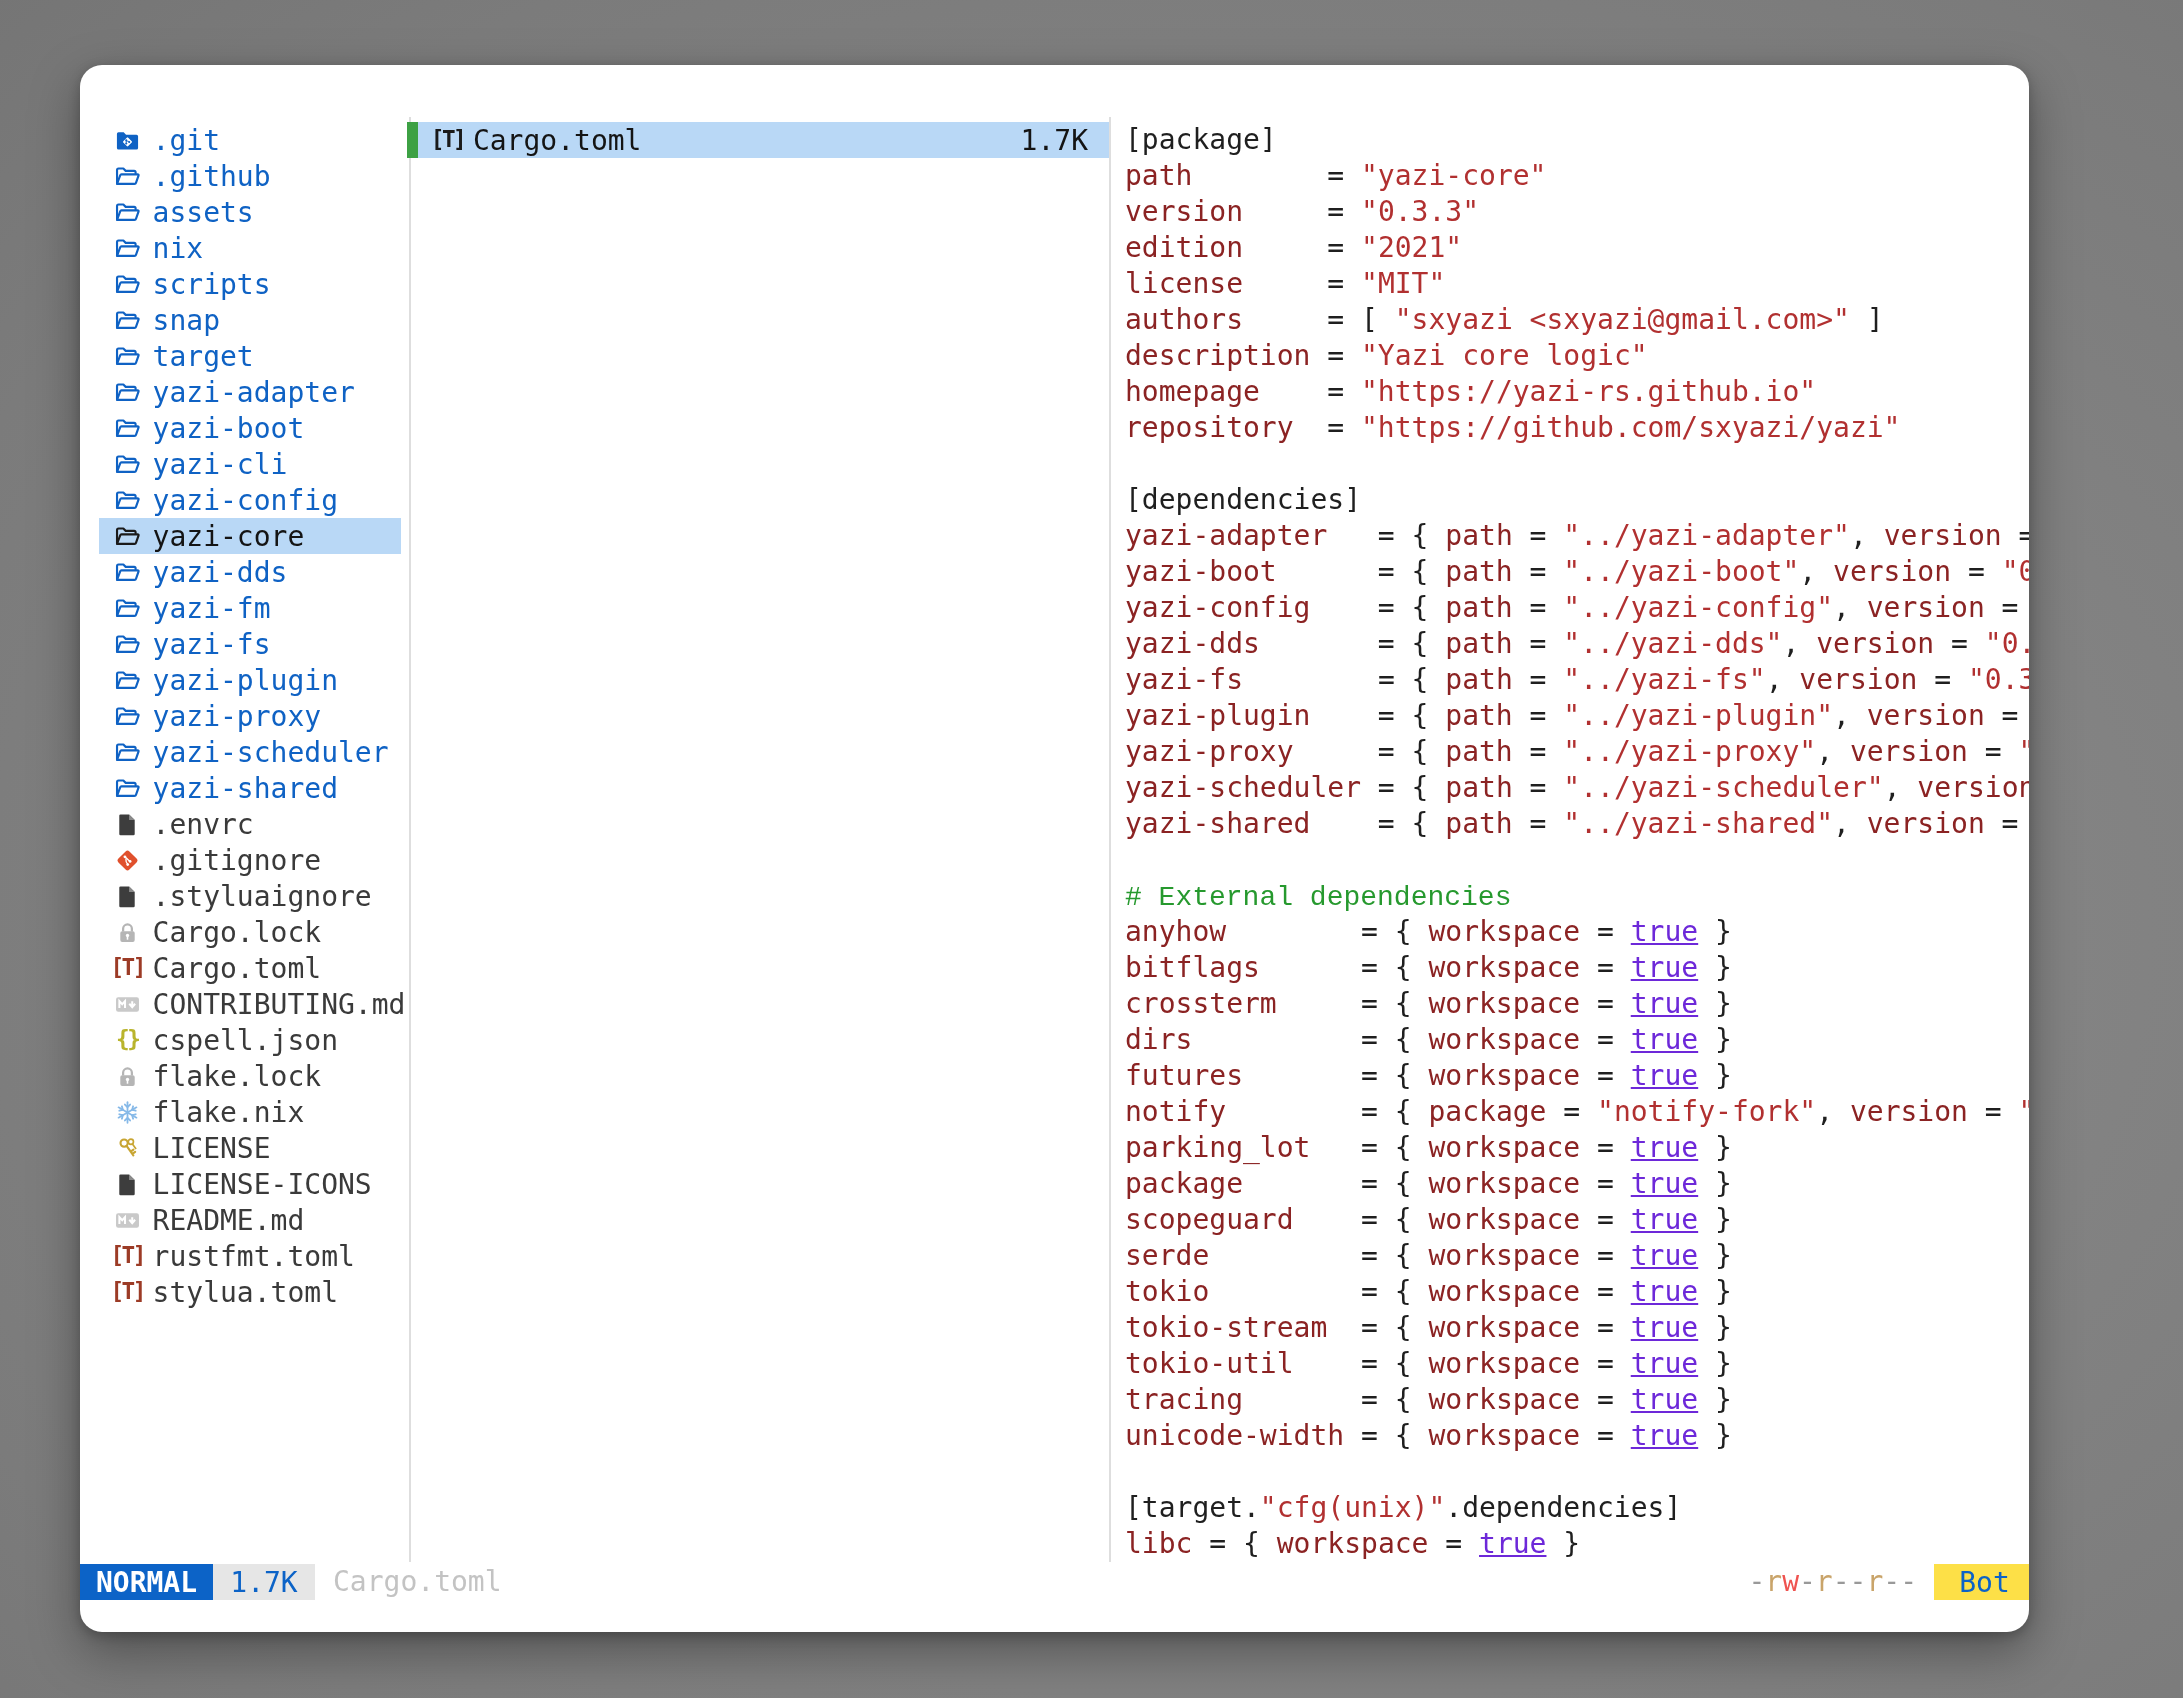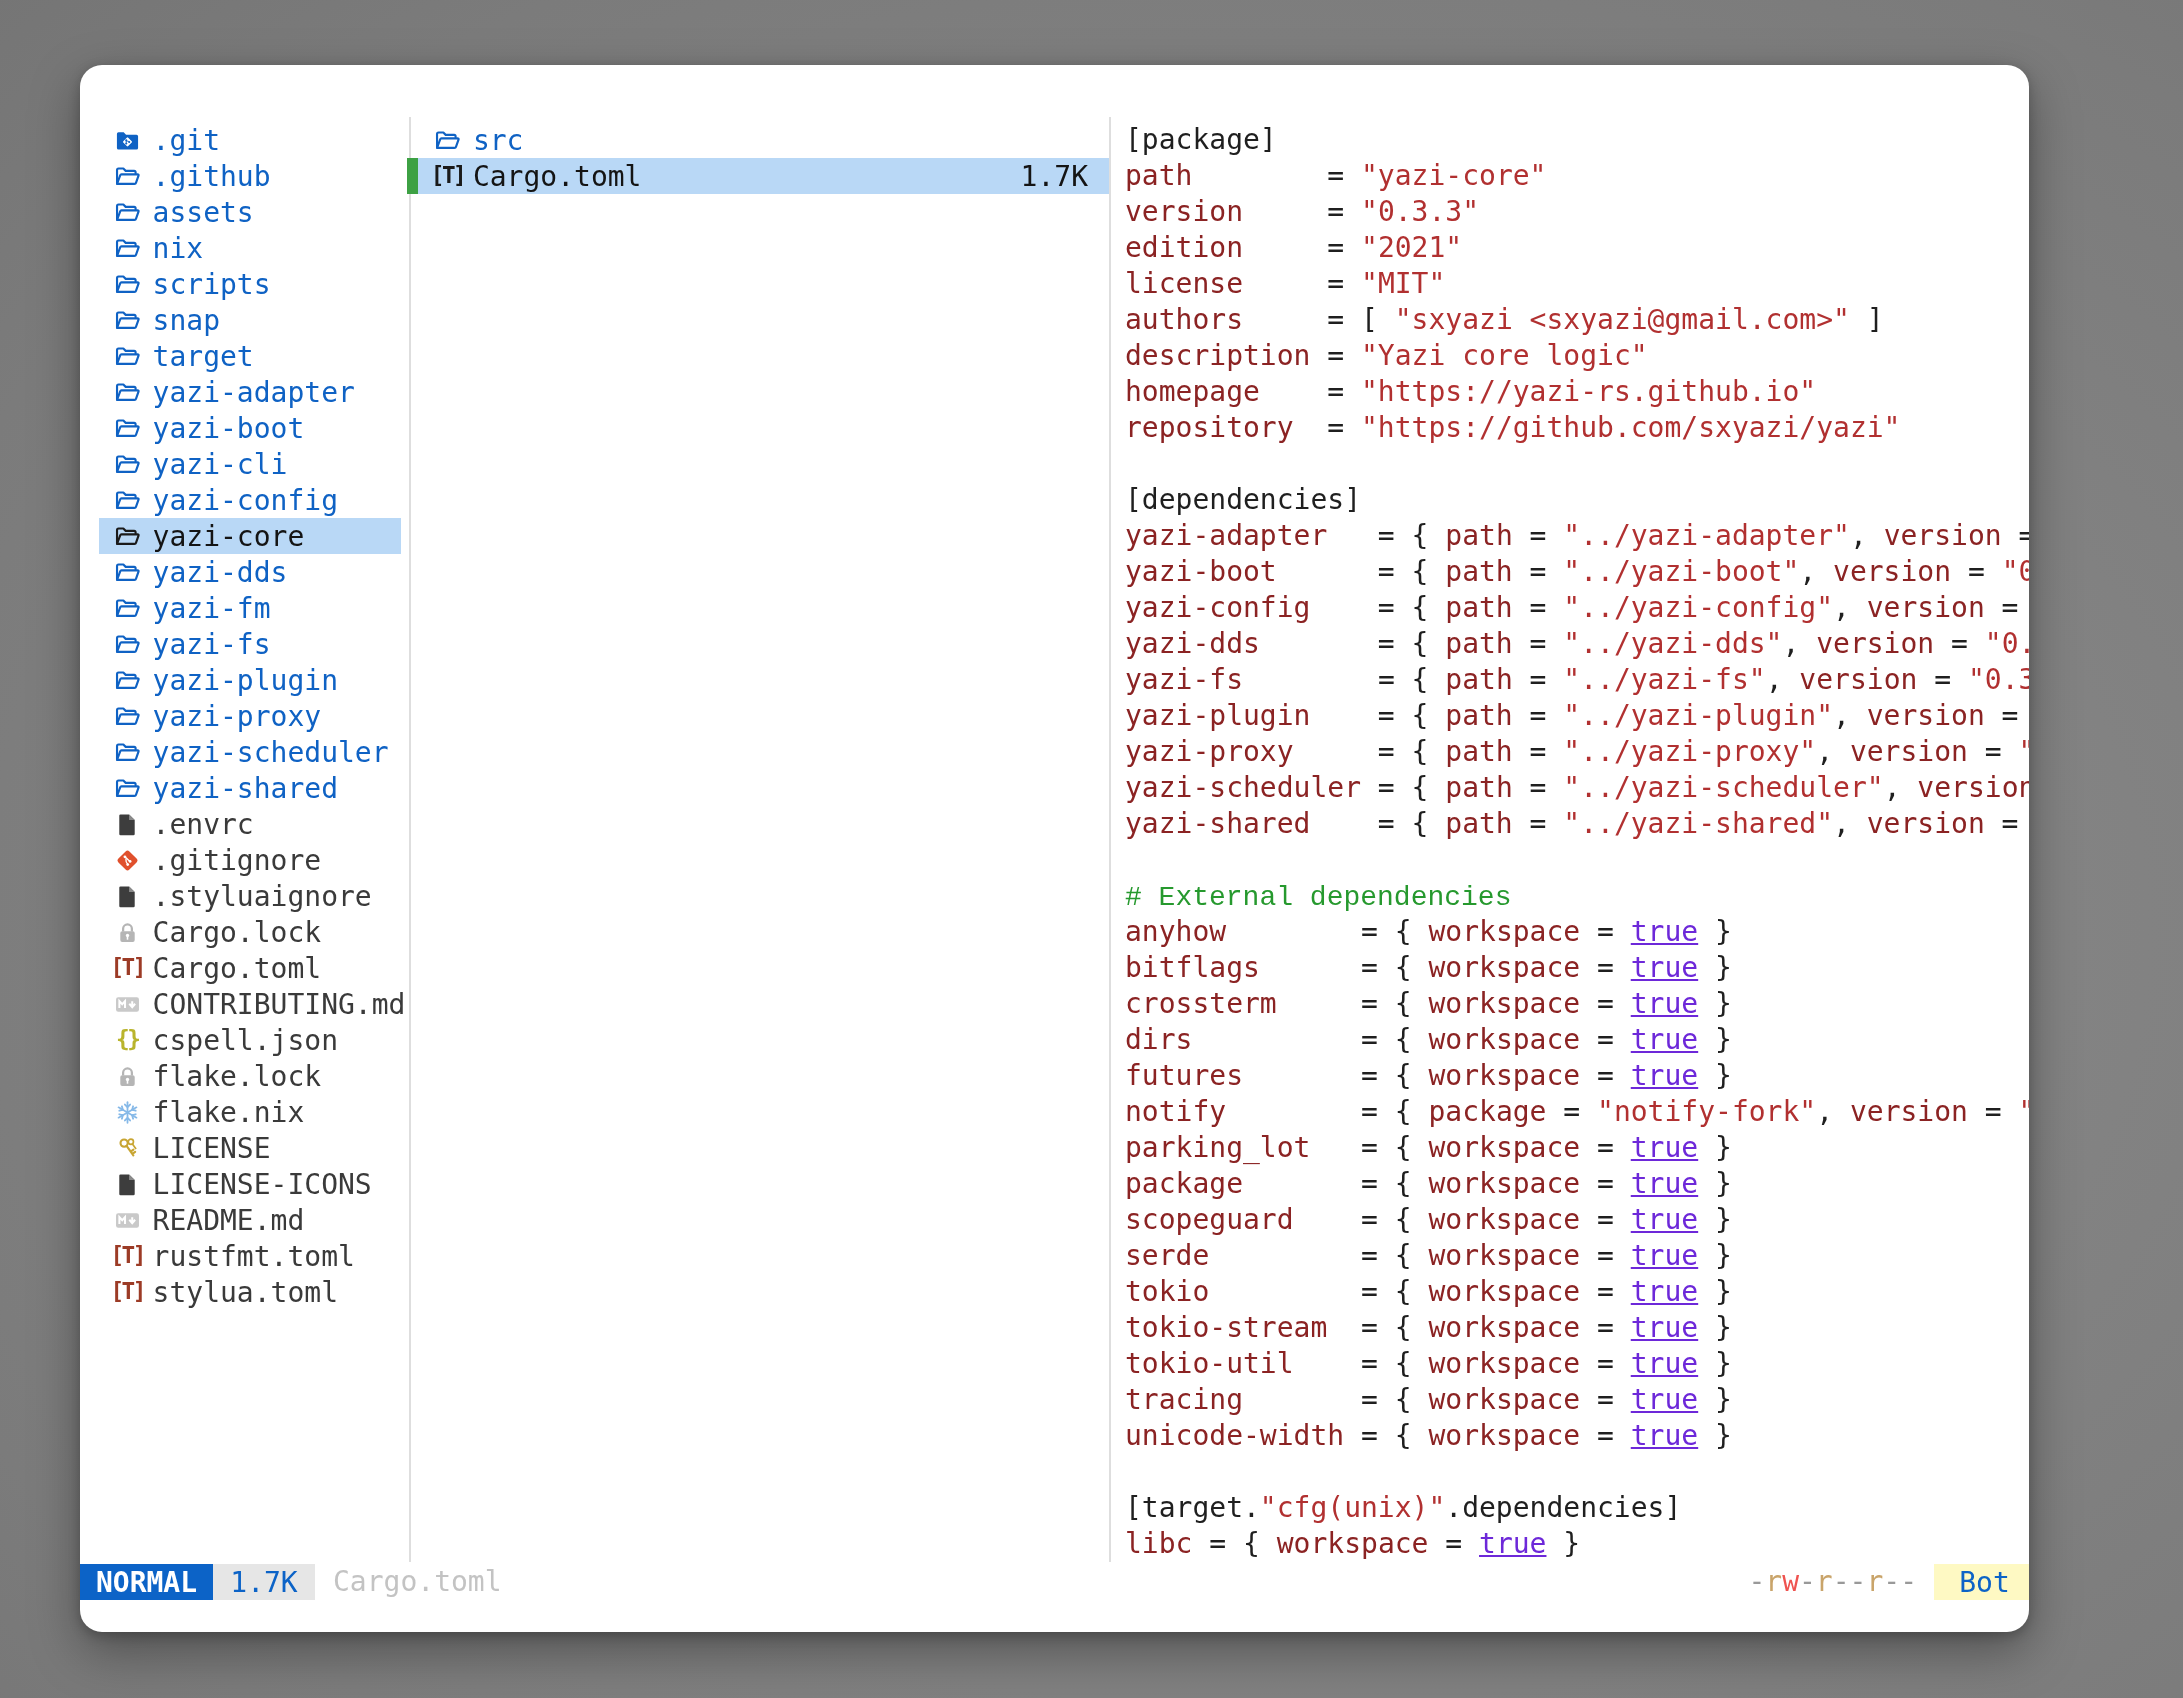--- a/index.html
+++ b/index.html
@@ -51,21 +51,21 @@
 
   .sbar{position:absolute;left:0;top:1499px;width:2049px;height:36px;font-size:28px;padding-left:25px;}
   .badge{position:absolute;top:0;height:36px;display:flex;align-items:center;justify-content:center;}
   #mode-badge{left:0;width:133px;background:#0c63c7;color:#ffffff;font-weight:bold;}
   #size-badge{left:133px;width:102px;background:#e6e6e6;color:#0c63c7;}
   #sbar-filename{position:absolute;left:253px;top:0;height:36px;line-height:36px;color:#c3c3c3;}
   #perm{position:absolute;right:237px;top:0;height:36px;line-height:36px;}
   .pm-dim{color:#999999;}
   .pm-tan{color:#c9a46a;}
   .pm-red{color:#ef5350;}
-  #bot-badge{right:119px;width:101px;background:#fef9c3;color:#0c63c7;}
+  #bot-badge{right:119px;width:101px;background:#fde047;color:#0c63c7;}
   #counter-badge{right:0;width:119px;background:#3b82f6;color:#ffffff;font-weight:bold;}
 </style>
 </head>
 <body>
 
 <div class="window">
   <div class="pane" id="parent-list">
       <div class="row dir"><span class="icell"><svg viewBox="0 0 24 24">
             <path d="M2.6 18.6 V6.1 Q2.6 4.7 4 4.7 H8.6 L10.7 6.9 H20 Q21.4 6.9 21.4 8.3 V18.6 Q21.4 20 20 20 H4 Q2.6 20 2.6 18.6 Z" fill="#0f62c4"></path>
             <rect x="8.9" y="10.1" width="6.2" height="6.2" rx="0.9" transform="rotate(45 12 13.2)" fill="#ffffff"></rect>
@@ -260,26 +260,20 @@
       <div class="row file"><span class="icell"><svg viewBox="0 0 24 24">
             <rect x="1.8" y="5.6" width="20.4" height="12.8" rx="2" fill="#c9c9c9"></rect>
             <path d="M4.8 15.2 V9 l2.5 2.7 L9.8 9 v6.2" fill="none" stroke="#ffffff" stroke-width="1.8"></path>
             <path d="M16.2 9 v4.2 M13.6 11.3 l2.6 3 2.6-3" fill="none" stroke="#ffffff" stroke-width="1.8"></path>
           </svg></span><span class="label">README.md</span></div>
       <div class="row file"><span class="icell"><span class="txticon" style="color:#9c3b26">[T]</span></span><span class="label">rustfmt.toml</span></div>
       <div class="row file"><span class="icell"><span class="txticon" style="color:#9c3b26">[T]</span></span><span class="label">stylua.toml</span></div>
     </div>
   <div class="divider" id="divider-1"></div>
   <div class="pane" id="current-list">
-      <div class="row dir"><span class="icell"><svg viewBox="0 0 24 24">
-            <g fill="none" stroke="#0f62c4" stroke-width="1.9" stroke-linejoin="round" stroke-linecap="round">
-              <path d="M2.7 18.5 V6.2 Q2.7 4.9 4 4.9 H8.3 L10.4 7 H17.9 Q19.2 7 19.2 8.3 V9.2"></path>
-              <path d="M2.7 18.5 L5.5 10.9 Q5.8 10.1 6.6 10.1 H20.9 Q22.2 10.1 21.8 11.3 L19.6 17.5 Q19.3 18.5 18.2 18.5 Z"></path>
-            </g>
-          </svg></span><span class="label">src</span></div>
       <div class="row file selected"><span class="icell"><span class="txticon" style="color:#1a1a1a">[T]</span></span><span class="label">Cargo.toml</span><span class="size">1.7K</span></div>
     </div>
   <div class="divider" id="divider-2"></div>
   <div class="pane" id="preview-pane">
       <div class="pline"><span class="tk-p">[package]</span></div>
       <div class="pline"><span class="tk-k">path</span><span class="tk-p">        = </span><span class="tk-s">"yazi-core"</span></div>
       <div class="pline"><span class="tk-k">version</span><span class="tk-p">     = </span><span class="tk-s">"0.3.3"</span></div>
       <div class="pline"><span class="tk-k">edition</span><span class="tk-p">     = </span><span class="tk-s">"2021"</span></div>
       <div class="pline"><span class="tk-k">license</span><span class="tk-p">     = </span><span class="tk-s">"MIT"</span></div>
       <div class="pline"><span class="tk-k">authors</span><span class="tk-p">     = [ </span><span class="tk-s">"sxyazi &lt;sxyazi@gmail.com&gt;"</span><span class="tk-p"> ]</span></div>

